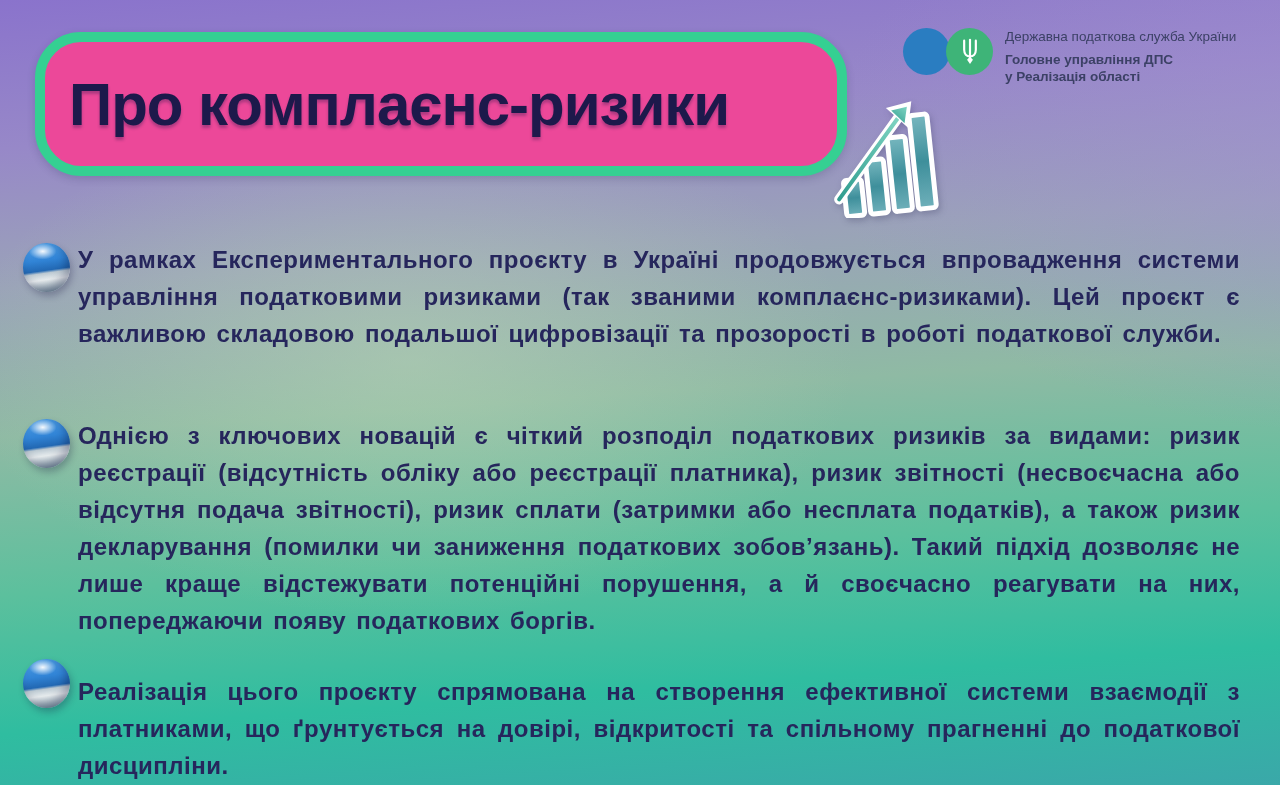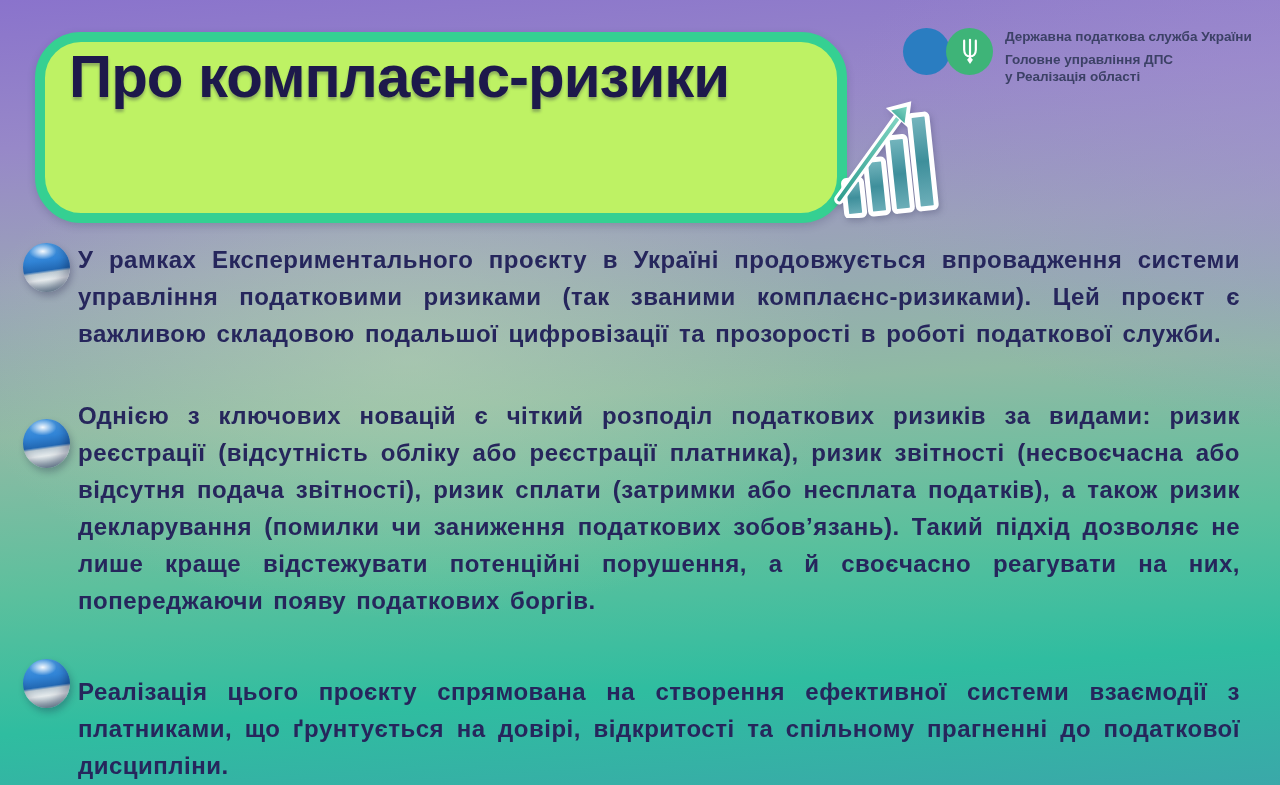--- a/index.html
+++ b/index.html
@@ -9,25 +9,25 @@
     position: relative;
     background:
       radial-gradient(ellipse 620px 360px at 32% 46%, rgba(185,215,180,.50), rgba(185,215,180,0) 72%),
       radial-gradient(ellipse 800px 420px at 108% 18%, rgba(162,142,212,.55), rgba(162,142,212,0) 70%),
       linear-gradient(176deg, #8a73cc 0%, #9788c8 17%, #9aa3b8 33%, #8fbaa4 50%, #5cc09d 68%, #2fbda0 84%, #3aa8a9 100%);
   }
 
   
   .title-card {
     position: absolute; left: 35px; top: 32px;
-    width: 812px; height: 191px;
-    background: #bef264;
+    width: 812px; height: 144px;
+    background: #ec4899;
     border: 10px solid #35d092;
     border-radius: 46px;
-    display: flex; 
+    display: flex; align-items: center;
     padding-left: 24px;
     box-shadow: 0 3px 8px rgba(30,30,70,.18);
   }
   .title-card h1 {
     font-size: 60px; font-weight: bold;
     color: #1d194b; letter-spacing: -1px;
     text-shadow: 0 3px 3px rgba(25,22,70,.30);
     white-space: nowrap;
   }
 
@@ -39,42 +39,42 @@
   }
 
   
   .org-header { position: absolute; left: 903px; top: 27px; display: flex; }
   .logo-circles { position: relative; width: 92px; height: 48px; }
   .logo-circle { position: absolute; top: 1px; width: 47px; height: 47px; border-radius: 50%; }
   .logo-circle.blue  { left: 0;   background: #2a7dc1; z-index: 1; }
   .logo-circle.green { left: 43px; background: #3eb478; z-index: 2;
     display: flex; align-items: center; justify-content: center; }
   .org-text { margin-left: 10px; padding-top: 2px; color: #3c4166; width: 268px; }
-  .org-line1 { font-size: 13.5px; font-weight: bold; line-height: 16px; margin-bottom: 7px; }
+  .org-line1 { font-size: 13.5px; font-weight: normal; line-height: 16px; margin-bottom: 7px; }
   .org-line2, .org-line3 { font-size: 13.5px; font-weight: bold; line-height: 16.5px; }
 
   
   .sphere {
     position: absolute; left: 23px;
     width: 47px; height: 49px; border-radius: 50%;
     background:
       radial-gradient(ellipse 42% 24% at 42% 17%, rgba(255,255,255,.95), rgba(255,255,255,0) 70%),
       linear-gradient(172deg, #4f9fe6 0%, #3184d6 36%, #2268b3 55%, #bcc9d2 60%, #e9eef0 72%, #93a9b5 92%, #6f8897 100%);
     box-shadow: inset -4px -5px 9px rgba(0,0,40,.28), 2px 4px 7px rgba(20,20,60,.28);
   }
   .para {
     position: absolute; left: 78px; width: 1162px;
     font-size: 24px; font-weight: bold;
     color: #26265c;
     line-height: 37px;
     letter-spacing: .5px; word-spacing: 3px;
     text-align: justify;
   }
   #sphere1 { top: 243px; } #para1 { top: 241px; }
-  #sphere2 { top: 419px; } #para2 { top: 397px; }
+  #sphere2 { top: 419px; } #para2 { top: 417px; }
   #sphere3 { top: 659px; } #para3 { top: 673px; }
 </style>
 </head>
 <body>
 
 <div class="poster">
 
   <div class="title-card">
     <h1>Про комплаєнс-ризики</h1>
   </div>

